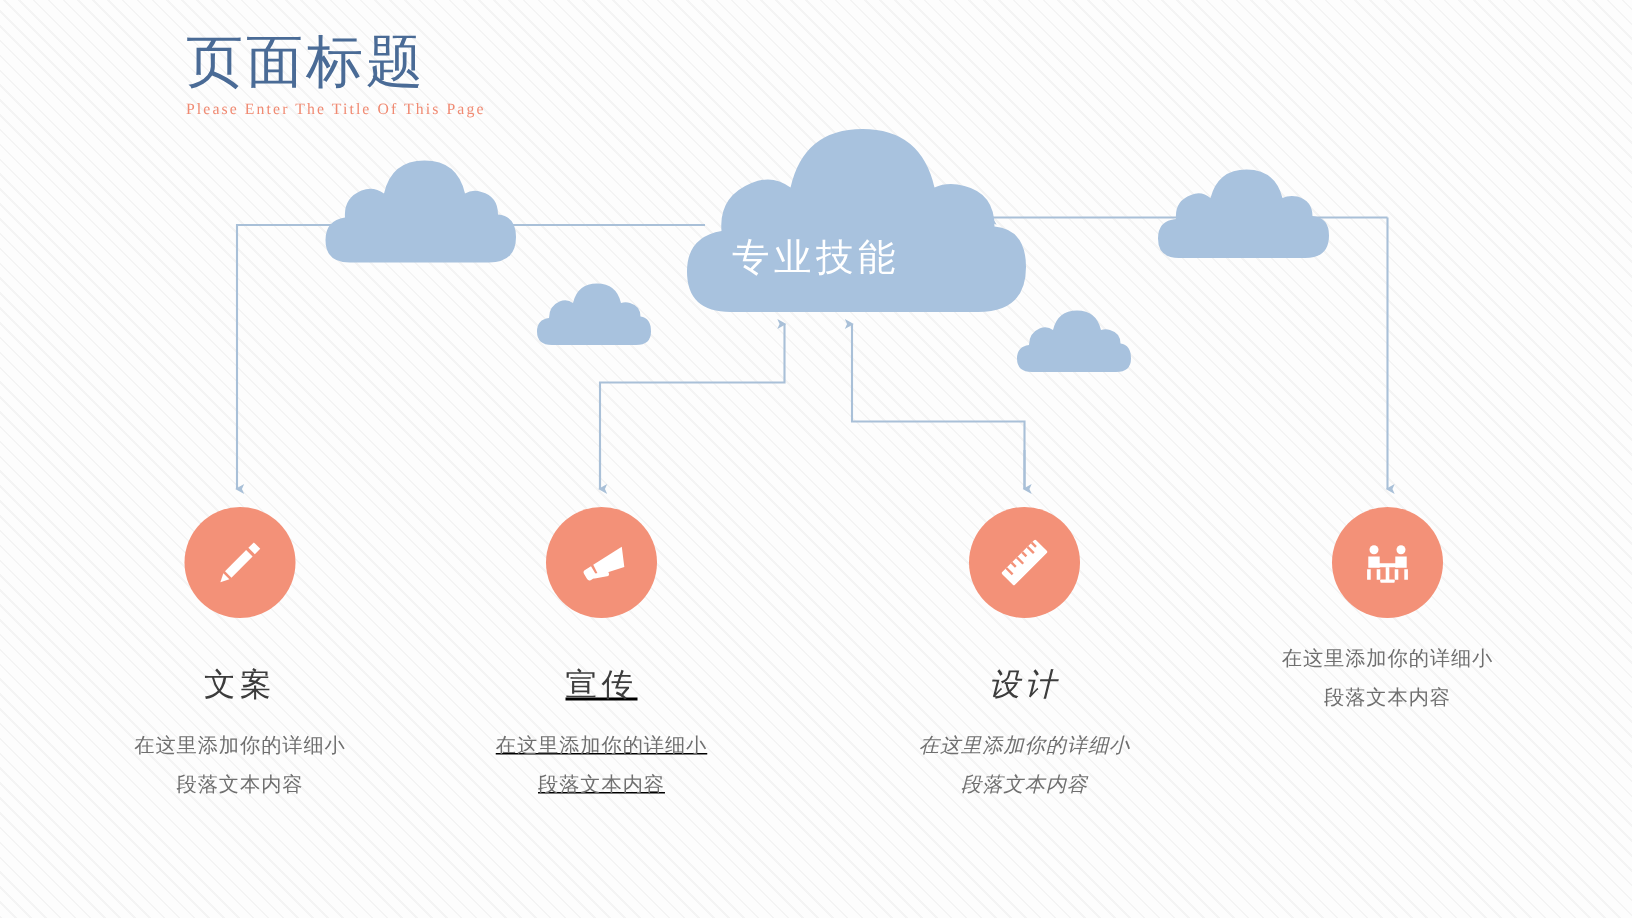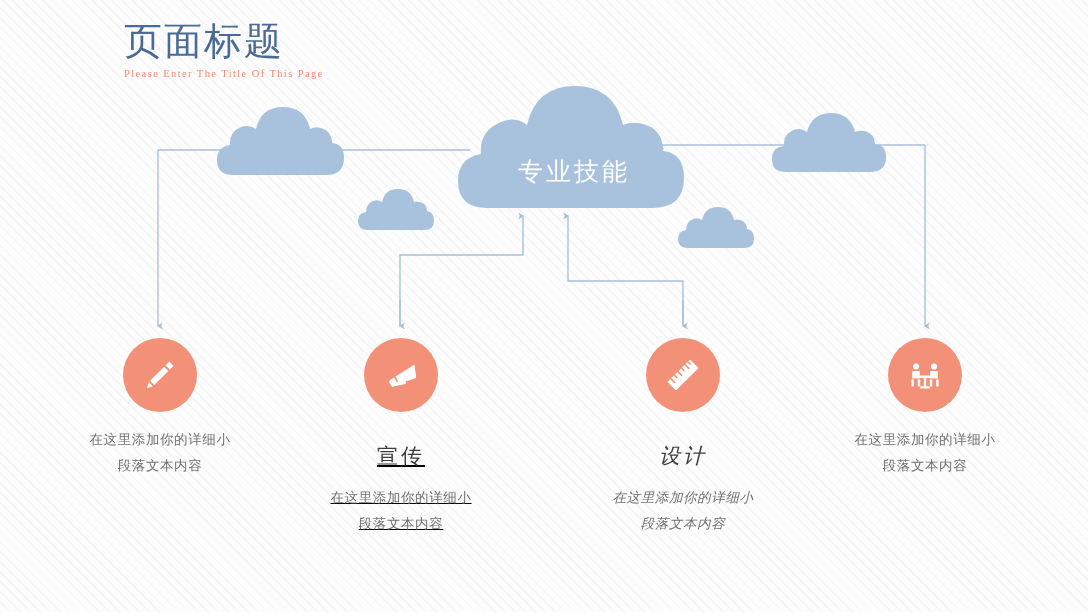--- a/index.html
+++ b/index.html
@@ -52,21 +52,21 @@
     left: 0; top: 0;
     width: 1088px; height: 612px;
   }
 
   
   #center-cloud-label {
     position: absolute;
     left: 458px;
     top: 155px;
     width: 172px;
-    text-align: right;
+    text-align: center;
     color: #ffffff;
     font-size: 25px;
     letter-spacing: 3px;
     font-family: "DejaVu Sans", "Liberation Sans", sans-serif;
     pointer-events: none;
   }
 
   
   .item-col {
     position: absolute;
@@ -177,20 +177,21 @@
   <div class="item-col c0">
     <div class="icon-circle">
       <svg width="44" height="44" viewBox="0 0 44 44">
         <g fill="#ffffff">
           <path d="M31.2 8.6 l4.3 4.3 -3.6 3.6 -4.3 -4.3 Z"></path>
           <path d="M26.1 13.7 l4.3 4.3 -14.1 14.1 -4.3 -4.3 Z"></path>
           <path d="M10.9 29.2 l4.0 4.0 -6.0 2.0 Z"></path>
         </g>
       </svg>
     </div>
+    <div class="item-heading">文案</div>
     <div class="item-desc">
       <span>在这里添加你的详细小</span>
       <span class="l2">段落文本内容</span>
     </div>
   </div>
 
   <div class="item-col c1">
     <div class="icon-circle">
       <svg width="44" height="44" viewBox="0 0 44 44">
         <g fill="#ffffff">

